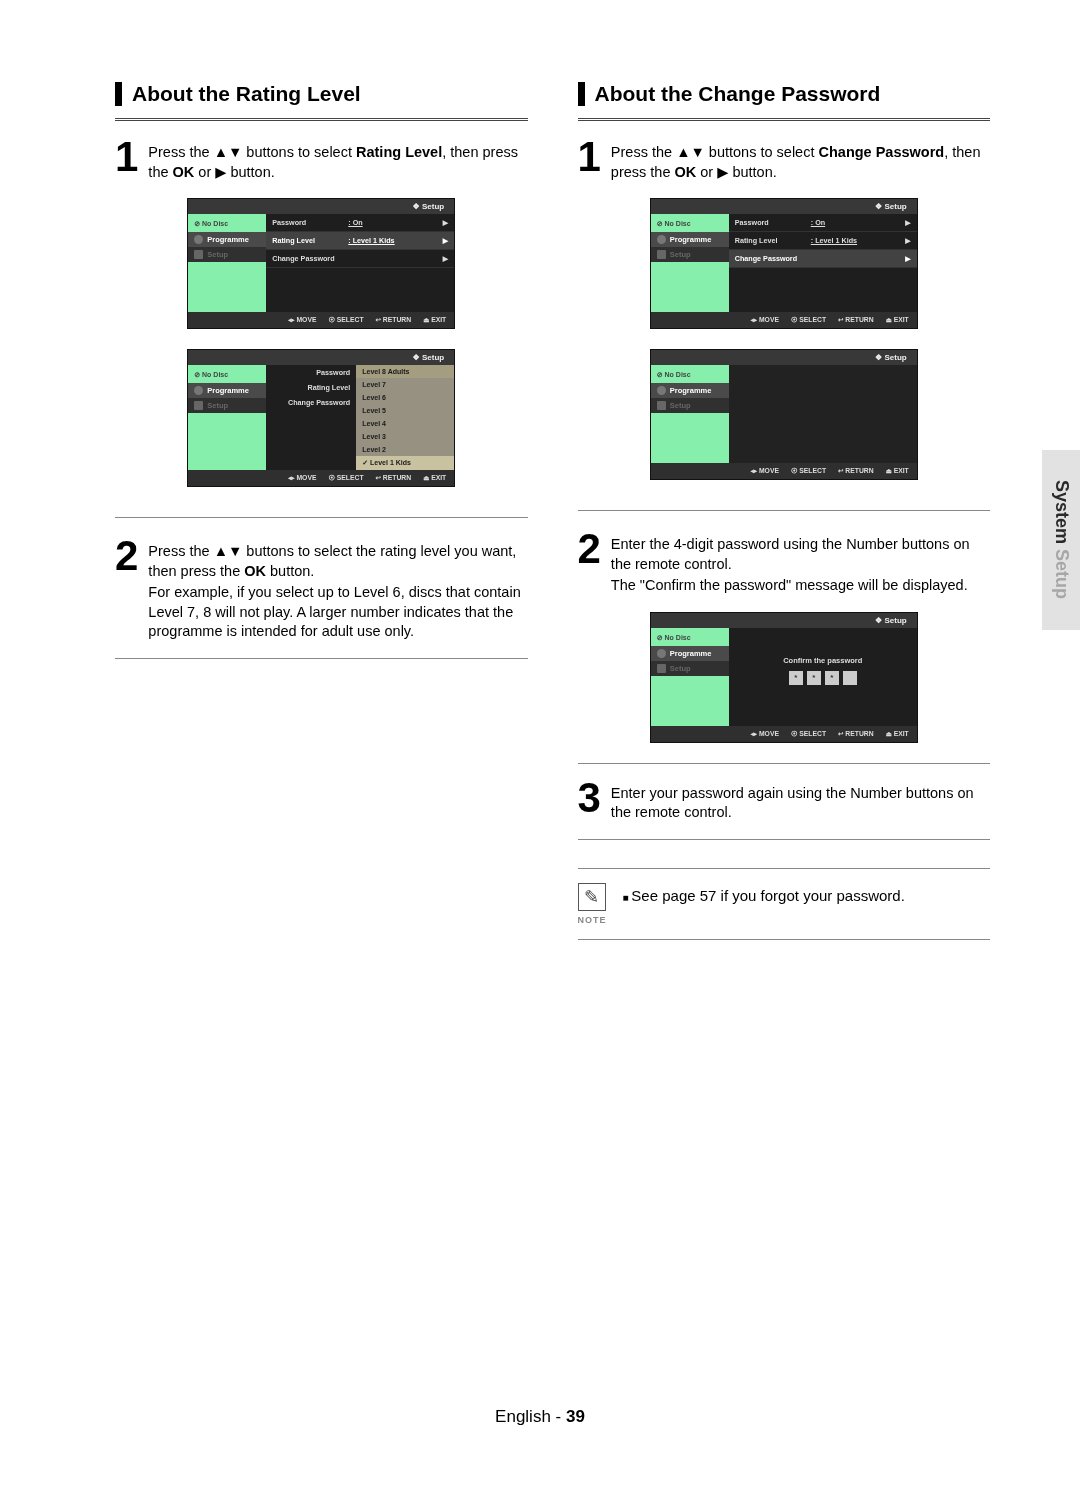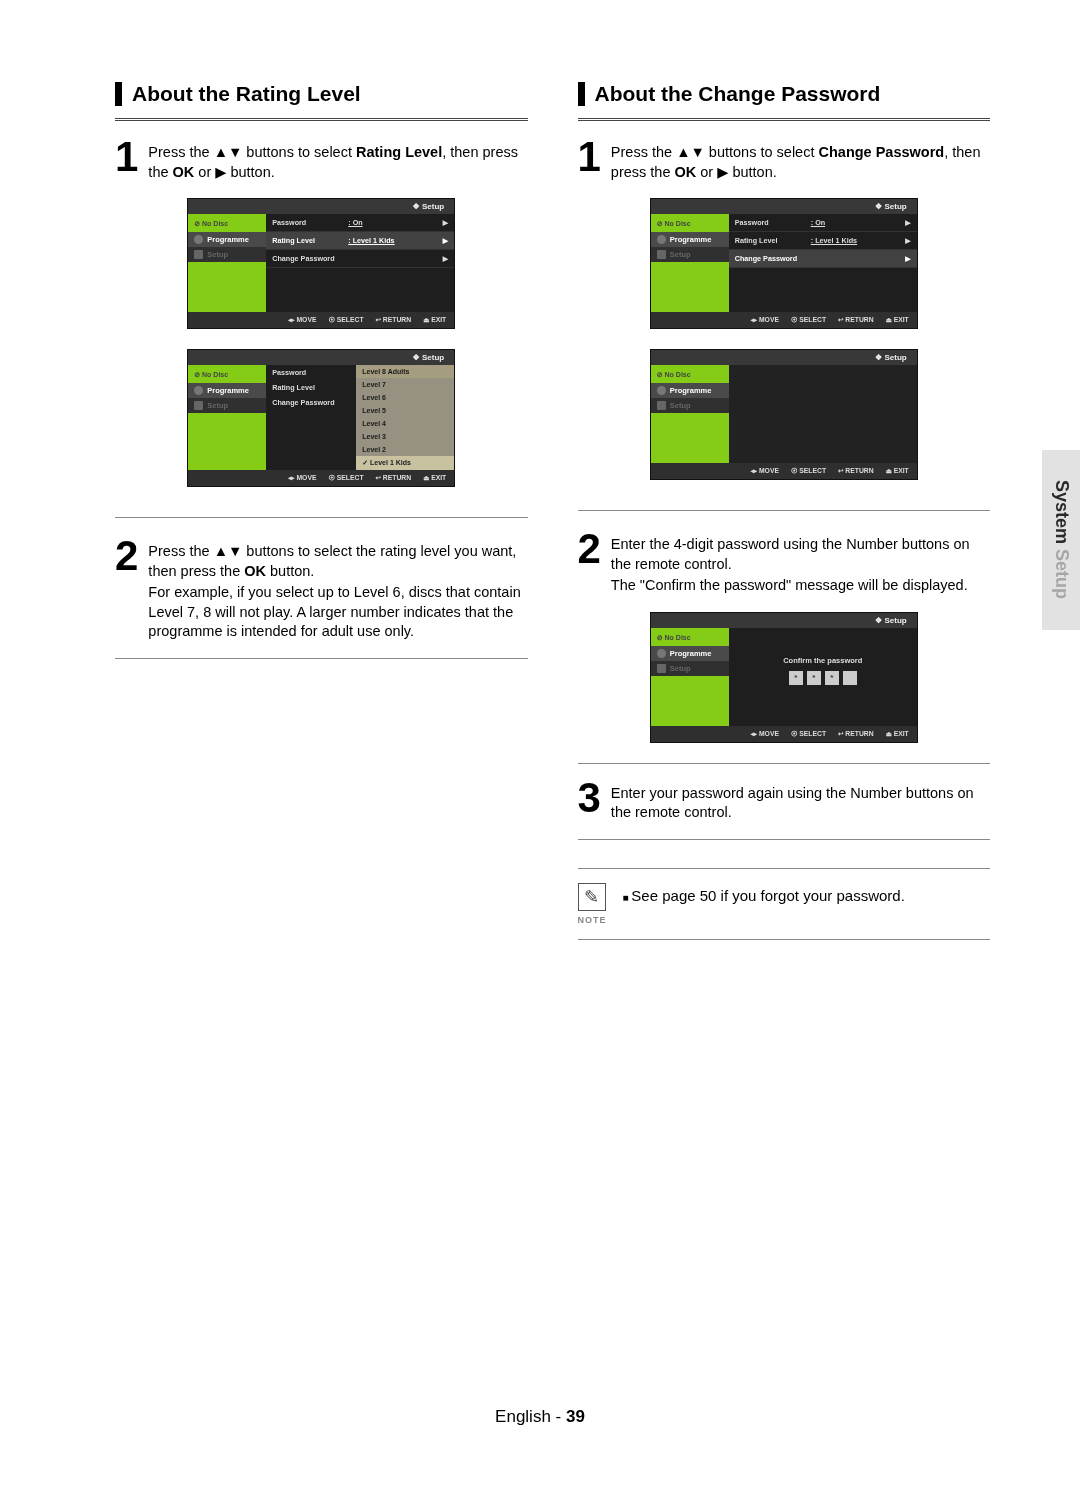--- a/index.html
+++ b/index.html
@@ -72,21 +72,21 @@
     background: #383838;
     color: #eee;
     text-align: right;
     padding: 3px 10px 3px 0;
     font-size: 8px;
   }
   .osd-titlebar::before { content:"❖ "; }
   .osd-body { display:flex; min-height: 98px;}
   .osd-side {
     width: 78px;
-    background: #84cc16;
+    background: #86efac;
     padding: 4px 0;
   }
   .osd-side .nd {
     color: #444;
     font-size: 7px;
     padding: 2px 6px 4px;
   }
   .osd-side .sitem {
     display:flex; align-items:center;
     padding: 3px 6px;
@@ -109,20 +109,21 @@
   }
   .osd-side .sicon.sq { border-radius:1px; background:#666;}
   .osd-main { flex:1; padding: 0; background:#1e1e1e;}
   .osd-row {
     display:flex;
     border-bottom:1px solid #333;
     padding: 4px 6px;
     font-size:7.2px;
     color:#ddd;
     align-items:center;
+    justify-content:flex-end;
   }
   .osd-row.hl { background:#424242; color:#fff;}
   .osd-row .lbl { flex: 0 0 76px; }
   .osd-row .val { flex:1;text-decoration:underline; }
   .osd-row .arr { flex:0 0 auto; font-size:7px;}
   .osd-levels {
     position:relative;
   }
   .osd-levels .lvl {
     background:#969181; color:#1a1a1a;
@@ -428,21 +429,21 @@
       <div class="txt">Enter your password again using the Number buttons on the remote control.</div>
     </div>
     <div class="hr-thin"></div>
     <div class="clear"></div>
 
     <div class="note-box">
       <div class="note-ic-wrap">
         <div class="note-ic">✎</div>
         <div class="note-lbl">NOTE</div>
       </div>
-      <div class="note-txt">See page 50 if you forgot your password.</div>
+      <div class="note-txt">See page 57 if you forgot your password.</div>
     </div>
   </div>
  </div>
 </div>
 
 <div class="side-tab">
   <span><span class="dark">System </span><span class="light">Setup</span></span>
 </div>
 
 <div class="footer">

